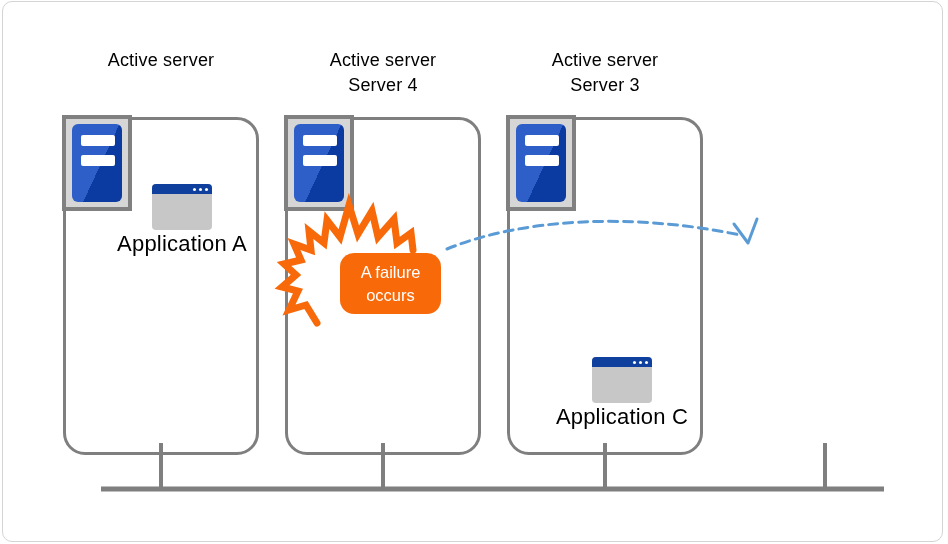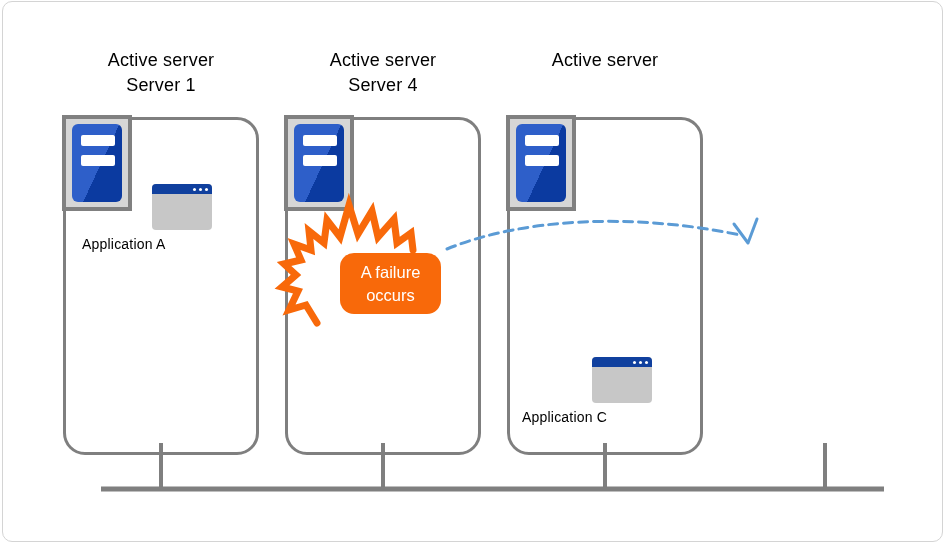--- a/index.html
+++ b/index.html
@@ -67,22 +67,22 @@
     overflow:hidden;
   }
   .win-titlebar{
     position:absolute; left:0; top:0; right:0; height:10px;
     background:var(--titlebar-blue);
     display:flex; align-items:center; justify-content:flex-end; gap:3px;
     padding-right:4px;
   }
   .win-dot{width:3px;height:3px;border-radius:50%;background:#fff;}
   .app-label{
-    position:absolute; width:200px; text-align:left;
-    font-size:14px; line-height:22px; letter-spacing:.2px;
+    position:absolute; width:200px; text-align:center;
+    font-size:22px; line-height:22px; letter-spacing:.2px;
   }
   
   .g1 .win-icon{left:89px; top:172px;}
   .g1 .app-label{left:19px; top:221px;}
   .g3 .win-icon{left:85px; top:345px;}
   .g3 .app-label{left:15px; top:394px;}
   .g4 .win-icon{left:81px; top:258px;}
   .g4 .app-label{left:11px; top:307px;}
   
   .failure-box{
@@ -102,21 +102,20 @@
   .net-bus{stroke:var(--line-gray); stroke-width:5;}
 </style>
 </head>
 <body>
 
 <div class="canvas">
 
   <div class="server-group g1">
     <div class="server-label">
       <div>Active server</div>
-      <div>Server 1</div>
     </div>
     <div class="server-box"></div>
     <div class="srv-frame">
       <div class="srv-tower">
         <div class="srv-bar b1"></div>
         <div class="srv-bar b2"></div>
       </div>
     </div>
     <div class="win-icon">
       <div class="win-titlebar">
@@ -138,20 +137,21 @@
       <div class="srv-tower">
         <div class="srv-bar b1"></div>
         <div class="srv-bar b2"></div>
       </div>
     </div>
   </div>
 
   <div class="server-group g3">
     <div class="server-label">
       <div>Active server</div>
+      <div>Server 3</div>
     </div>
     <div class="server-box"></div>
     <div class="srv-frame">
       <div class="srv-tower">
         <div class="srv-bar b1"></div>
         <div class="srv-bar b2"></div>
       </div>
     </div>
     <div class="win-icon">
       <div class="win-titlebar">

